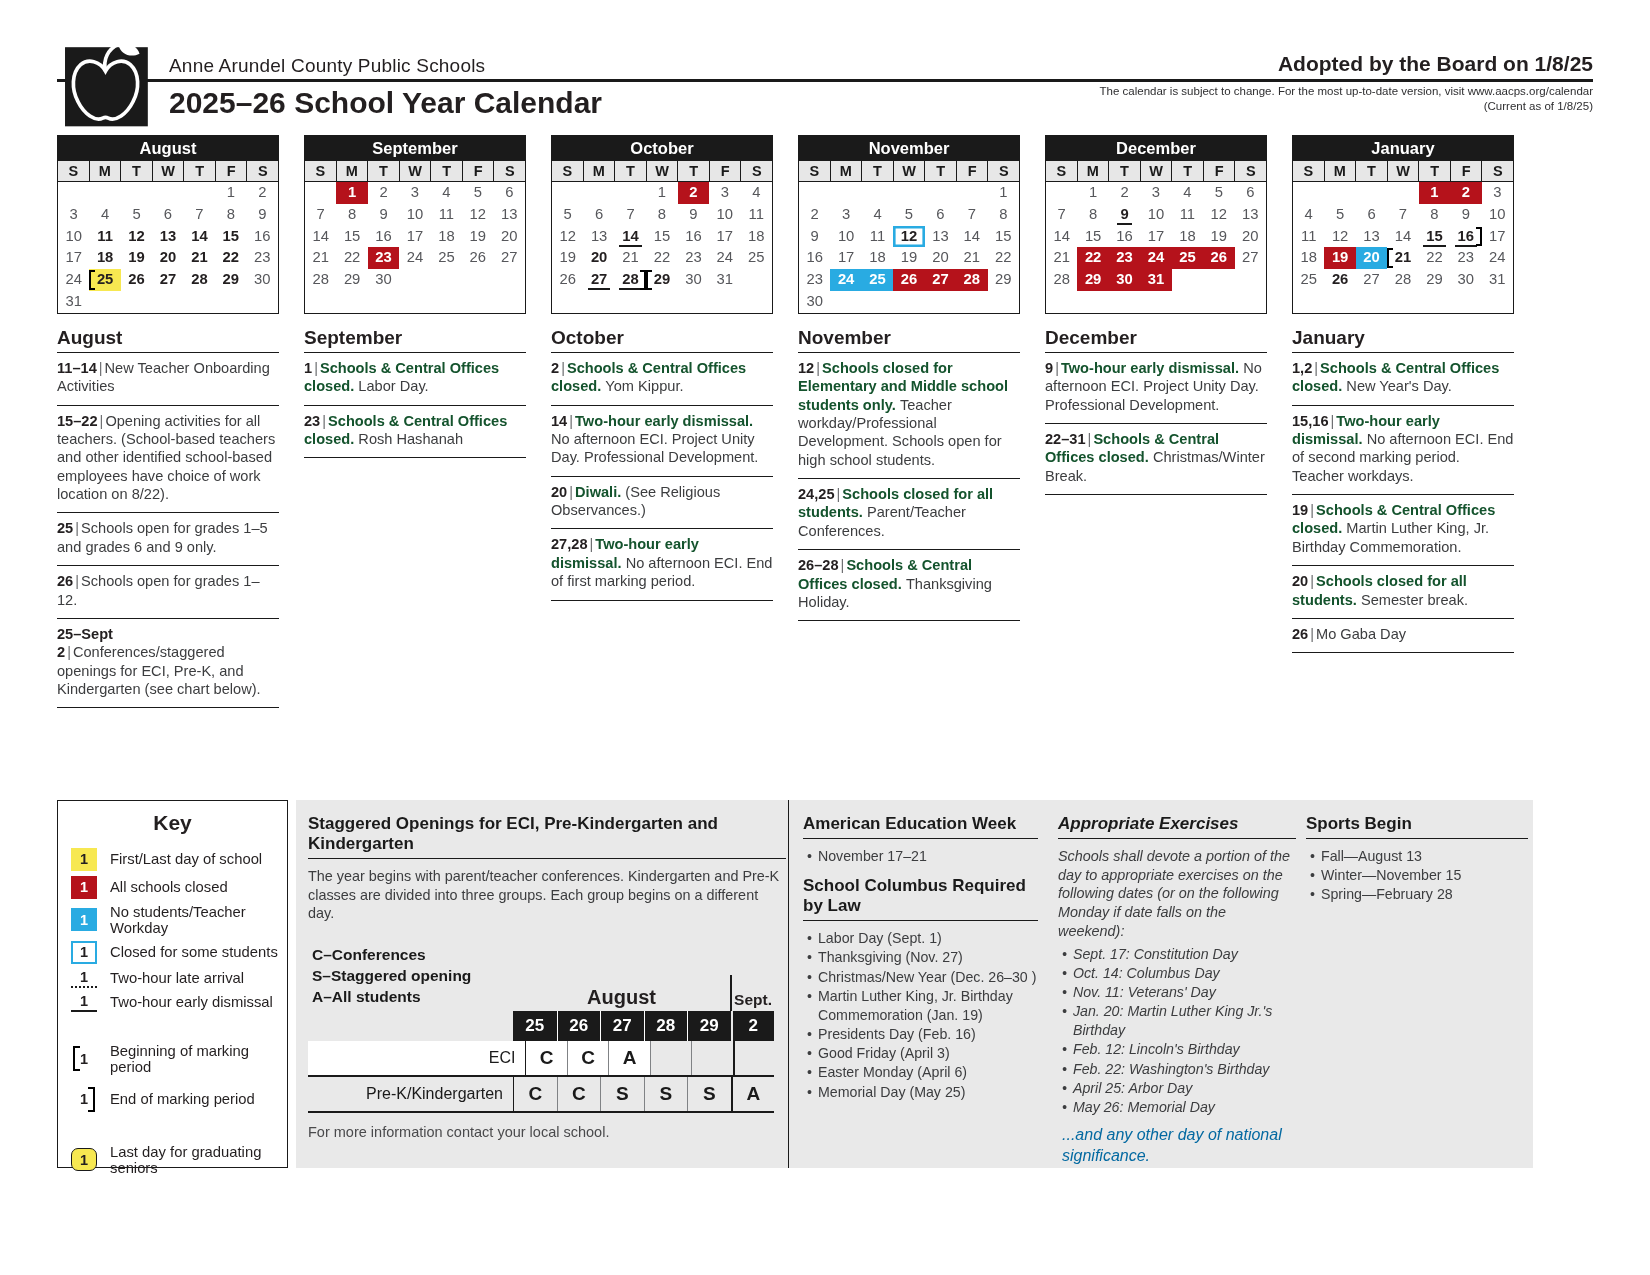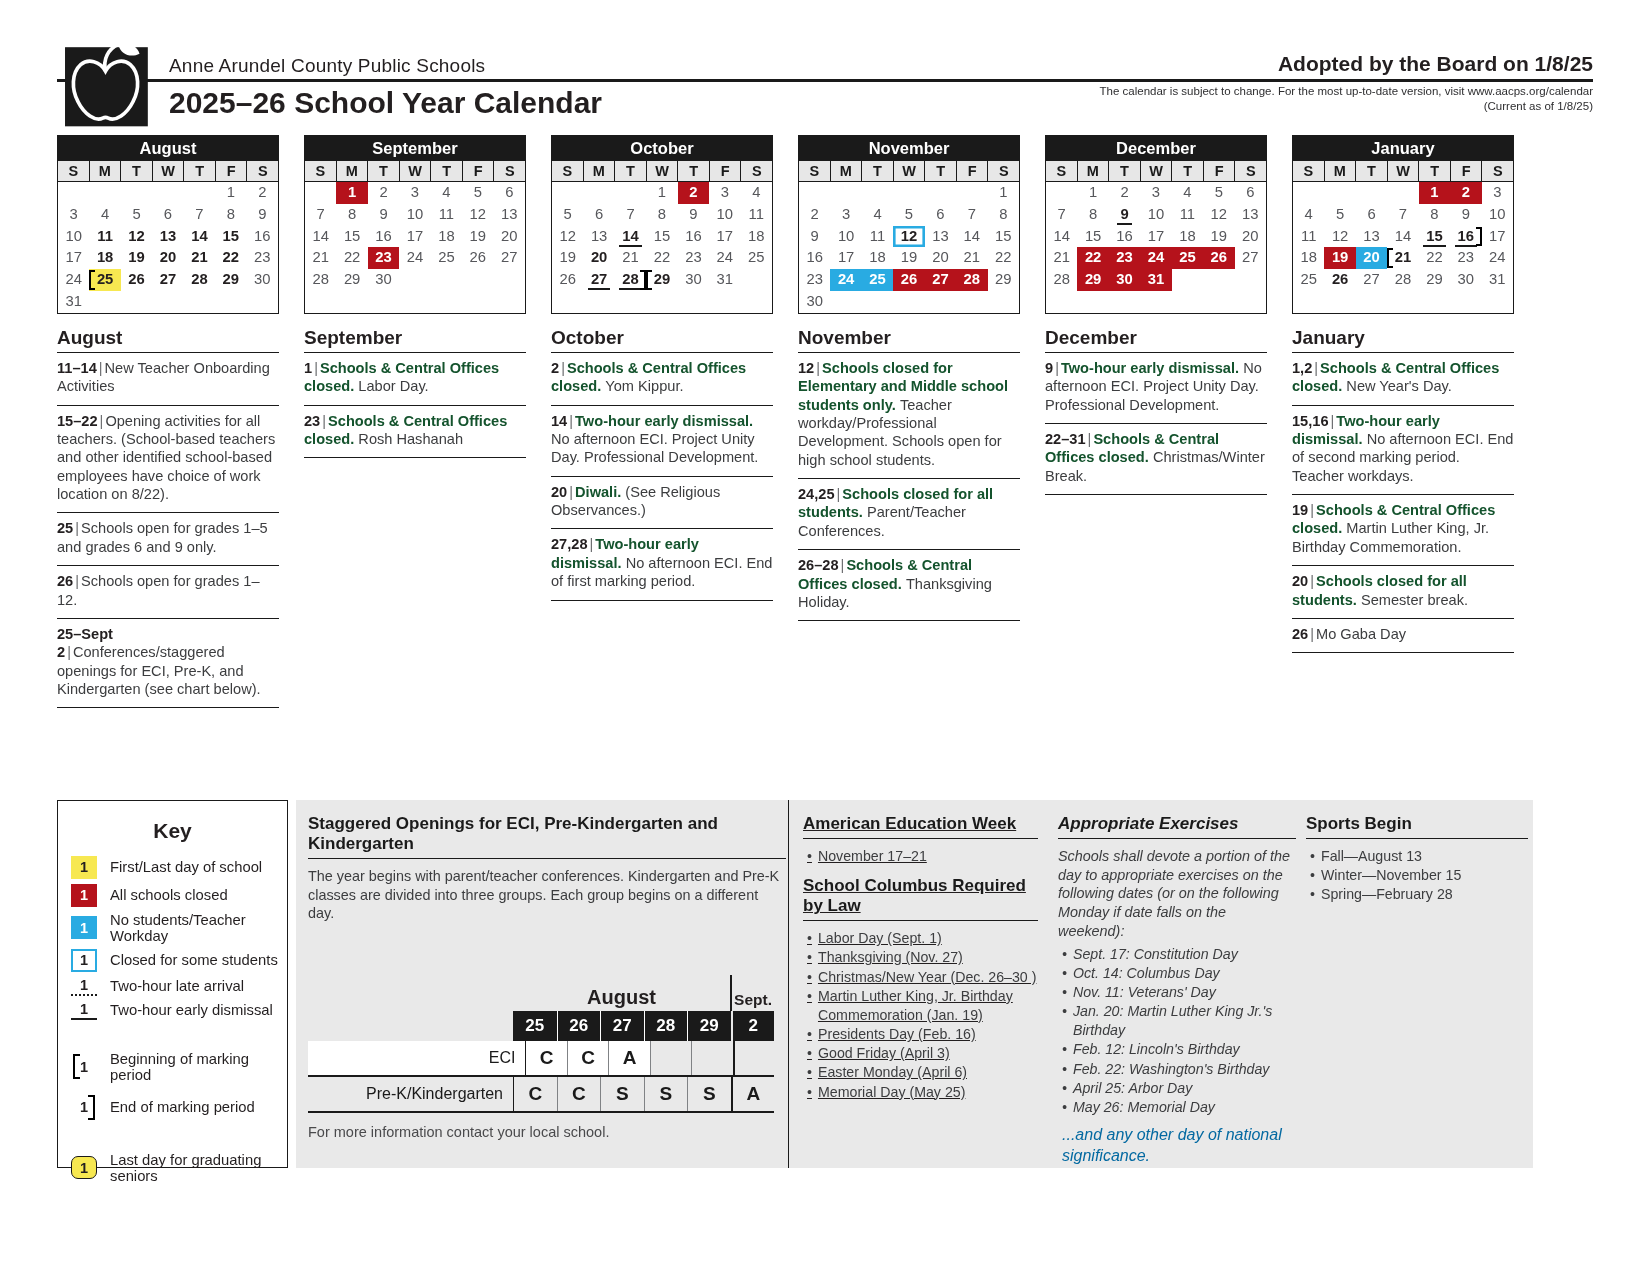--- a/index.html
+++ b/index.html
@@ -44,21 +44,21 @@
   
   .notes { margin-top:13px; }
   .notes-title { font-weight:bold; font-size:19px; padding-bottom:3px; border-bottom:1.8px solid #1a1a1a; }
   .note { border-bottom:1.8px solid #1a1a1a; padding:6px 0 9px; font-size:14.6px; line-height:1.26; color:#3c3d3f; }
   .nd { font-weight:bold; color:#231f20; }
   .nsep { color:#6d6e71; padding:0 2px; }
   .nb { font-weight:bold; color:#14532d; }
 
   
   .band { position:absolute; left:57px; top:800px; width:1476px; height:368px; }
-  .keybox { position:absolute; left:0; top:0; width:231px; height:368px; border:1.7px solid #1a1a1a; background:#fff; padding:18px 0 0 0; }
+  .keybox { position:absolute; left:0; top:0; width:231px; height:368px; border:1.7px solid #1a1a1a; background:#fff; padding:10px 0 0 0; }
   .key-title { text-align:center; font-weight:bold; font-size:21px; margin-bottom:10px; }
   .key-item { display:flex; align-items:center; gap:13px; padding:2.5px 0 2.5px 13px; font-size:14.8px; color:#231f20; }
   .sw { position:relative; width:26px; height:23px; flex:0 0 26px; display:flex; align-items:center; justify-content:center; font-weight:bold; font-size:14.5px; color:#231f20; }
   .sw-yl  { background:#f7e851; }
   .sw-red { background:#b5121b; color:#fff; }
   .sw-blue{ background:#29abe2; color:#fff; }
   .sw-ol  { background:#fff; border:2.6px solid #29abe2; }
   .sw-dotted { height:19px; border-bottom:2.4px dotted #1a1a1a; }
   .sw-ul  { height:19px; border-bottom:2.4px solid #1a1a1a; }
   .sw-mpb::before { content:""; position:absolute; left:2px; top:-1px; bottom:-1px; width:5px; border:2.4px solid #000; border-right:none; }
@@ -69,21 +69,21 @@
   .gcol { position:absolute; top:14px; }
   .bhead { font-weight:bold; font-size:17px; border-bottom:1.7px solid #1a1a1a; padding-bottom:4px; margin-bottom:8px; color:#1a1a1a; }
   .intro { font-size:14.4px; line-height:1.3; color:#3c3d3f; }
   .blist { margin-top:4px; }
   .bli { display:flex; gap:6px; font-size:14.2px; line-height:1.35; color:#3c3d3f; padding-left:4px; }
   .bdot { flex:0 0 auto; }
   .outro { font-size:16px; line-height:1.3; color:#0369a1; margin-top:8px; padding-left:4px; }
   .mt { margin-top:10px; }
 
   .staggered { left:12px; width:478px; }
-  .col2 { left:492px; top:0; height:100%; width:256px; padding:14px 6px 0 14px; border-left:1.7px solid #1a1a1a;text-decoration:underline; }
+  .col2 { left:492px; top:0; height:100%; width:256px; padding:14px 6px 0 14px; border-left:1.7px solid #1a1a1a; }
   .col3 { left:762px; width:238px;font-style:italic; }
   .col4 { left:1010px; width:222px; }
 
   
   .sg-mid { position:relative; height:66px; margin-top:22px; }
   .sg-legend { position:absolute; left:4px; top:0; font-weight:bold; font-size:15.5px; line-height:1.35; color:#1a1a1a; }
   .sg-aug { position:absolute; left:205px; width:217px; bottom:2px; text-align:center; font-weight:bold; font-size:20px; }
   .sg-sept-label { position:absolute; left:422px; width:44px; height:36px; border-left:2.5px solid #1a1a1a; display:flex; align-items:flex-end; justify-content:center; bottom:0; font-weight:bold; font-size:15.5px; padding-bottom:2px; }
   .sg-numrow { display:flex; margin-left:205px; width:261px; }
   .sg-num { width:43.5px; height:30px; background:#1a1a1a; color:#fff; font-weight:bold; font-size:17px; text-align:center; line-height:30px; border-left:1px solid #fff; }
@@ -624,20 +624,25 @@
           </div>
         </div>
     </div>
 
     <div class="gray">
 
       <div class="gcol staggered">
         <div class="bhead">Staggered Openings for ECI, Pre-Kindergarten and Kindergarten</div>
         <div class="intro">The year begins with parent/teacher conferences. Kindergarten and Pre-K classes are divided into three groups. Each group begins on a different day.</div>
         <div class="sg-mid">
+          <div class="sg-legend">
+            <div>C–Conferences</div>
+            <div>S–Staggered opening</div>
+            <div>A–All students</div>
+          </div>
           <div class="sg-aug">August</div>
           <div class="sg-sept-label">Sept.</div>
         </div>
         <div class="sg-numrow" id="sg-numrow">
             <div class="sg-num">25</div>
             <div class="sg-num">26</div>
             <div class="sg-num">27</div>
             <div class="sg-num">28</div>
             <div class="sg-num">29</div>
             <div class="sg-num sg-sept">2</div>

